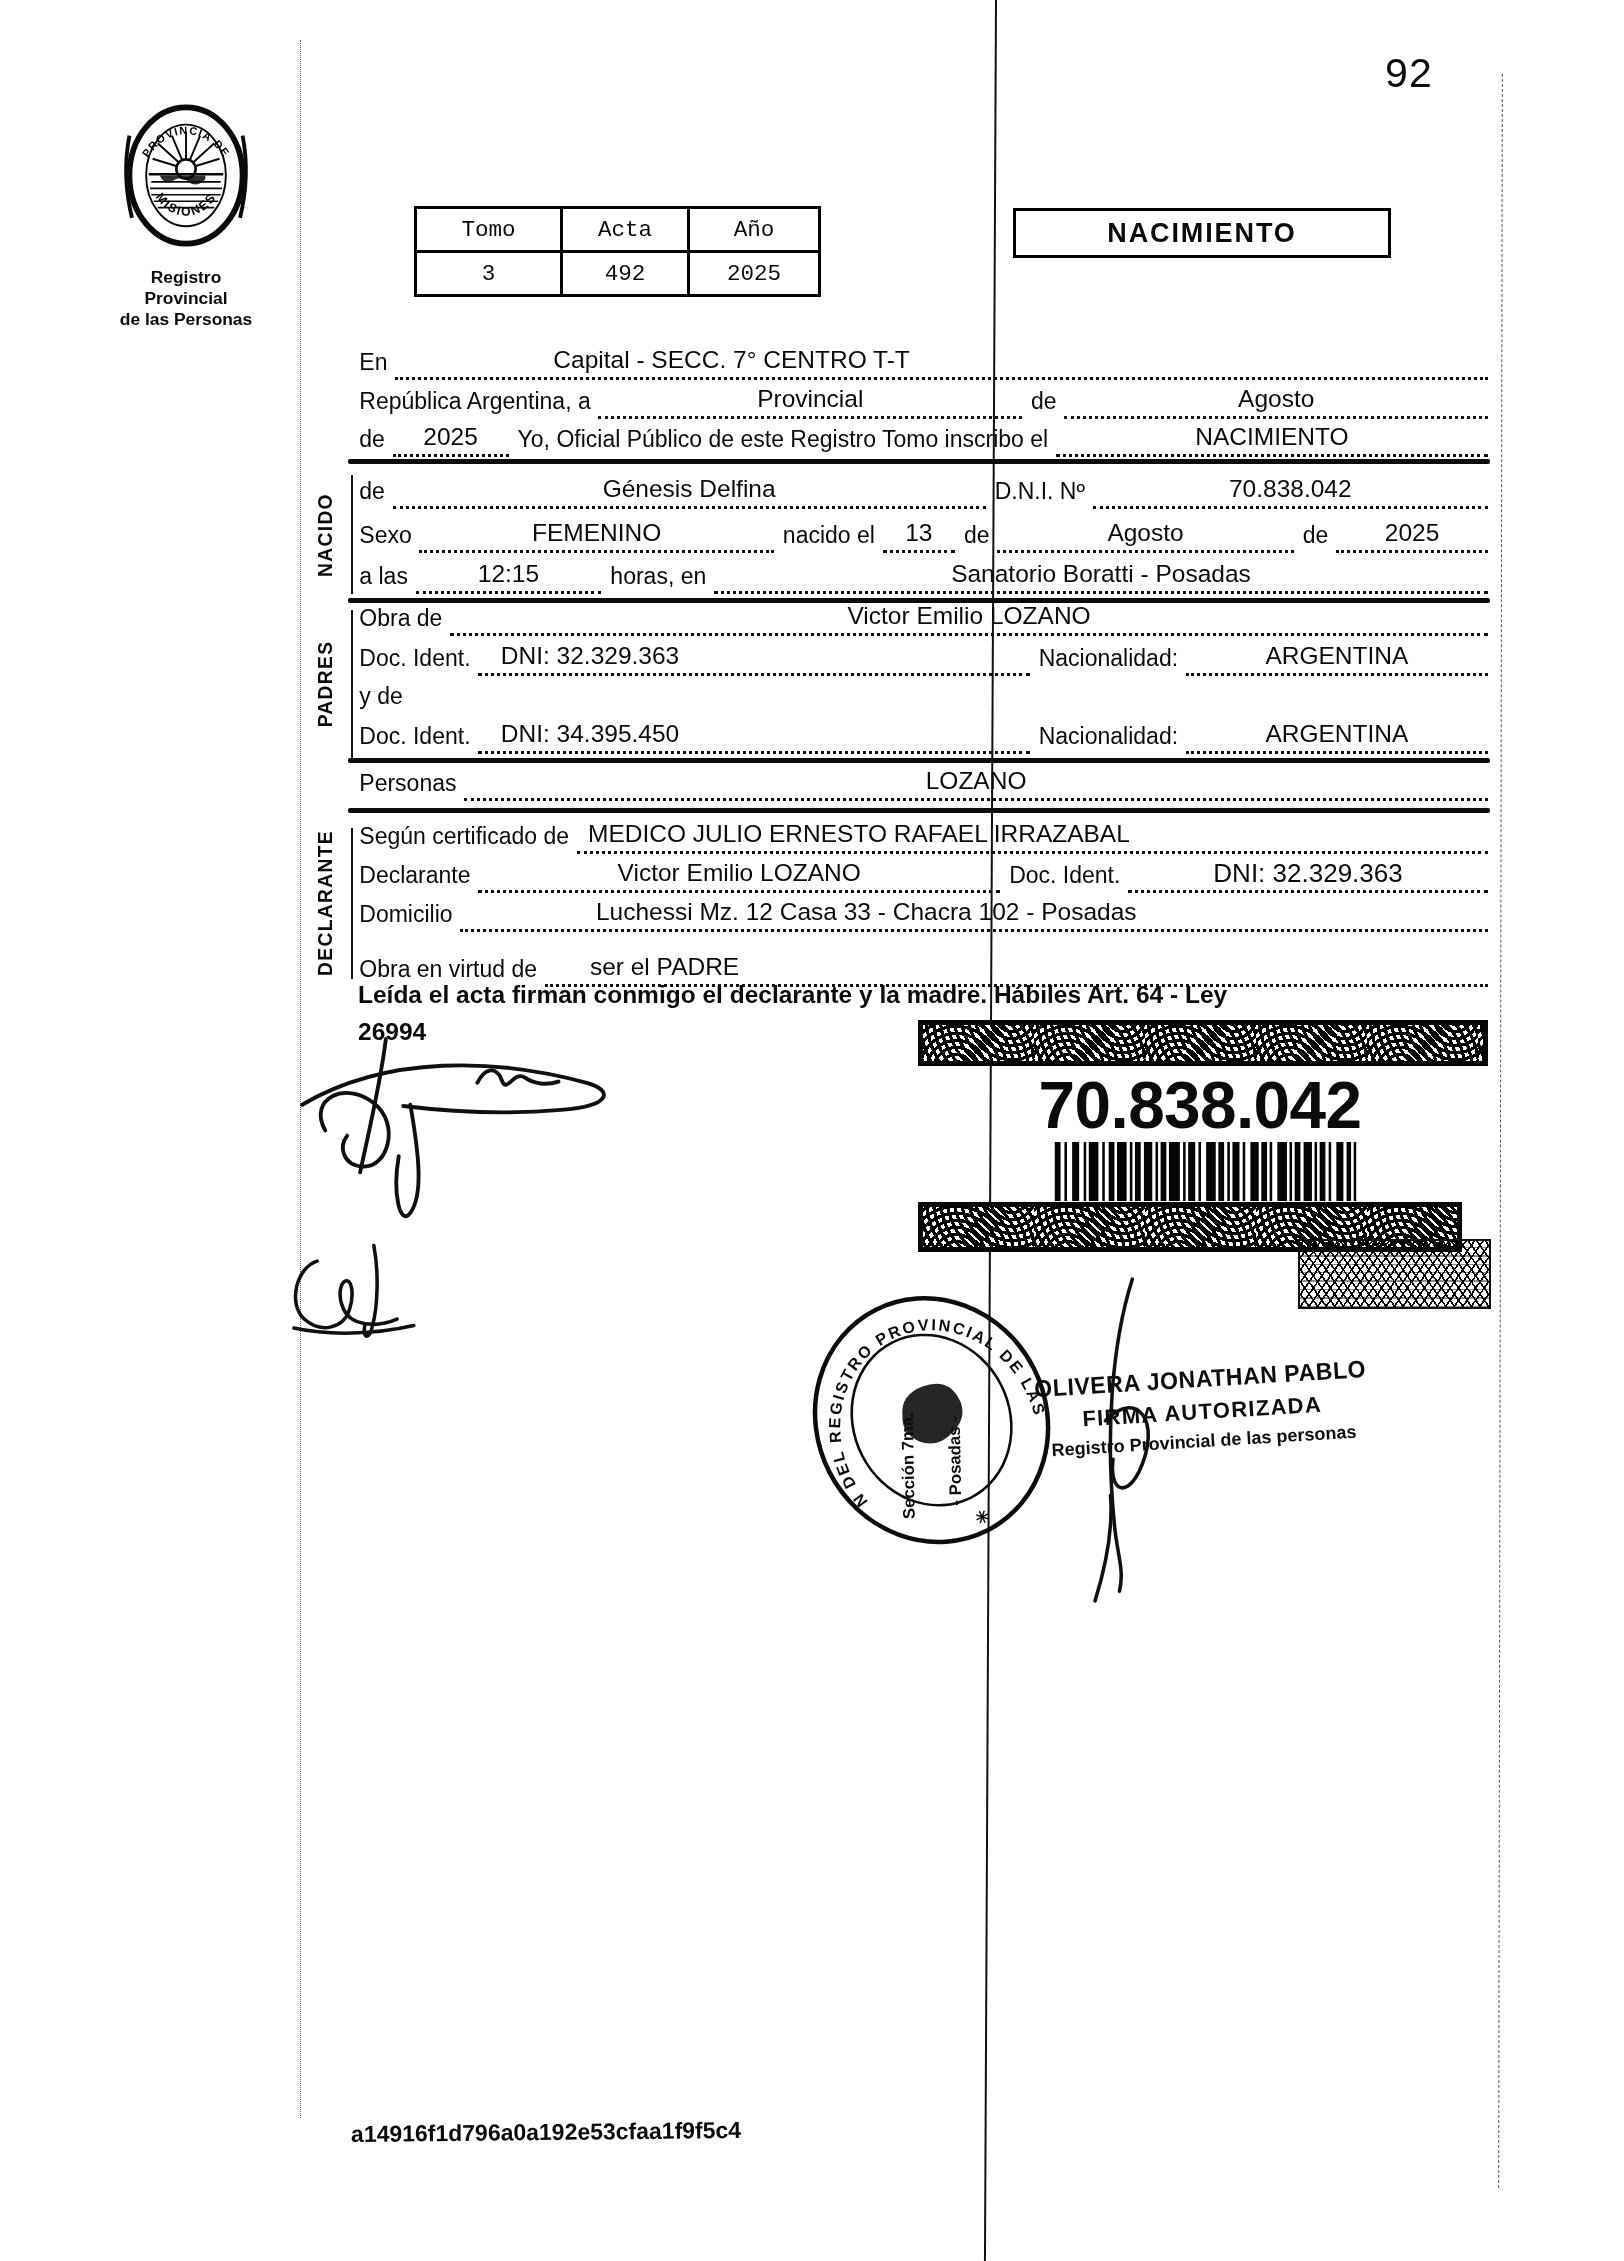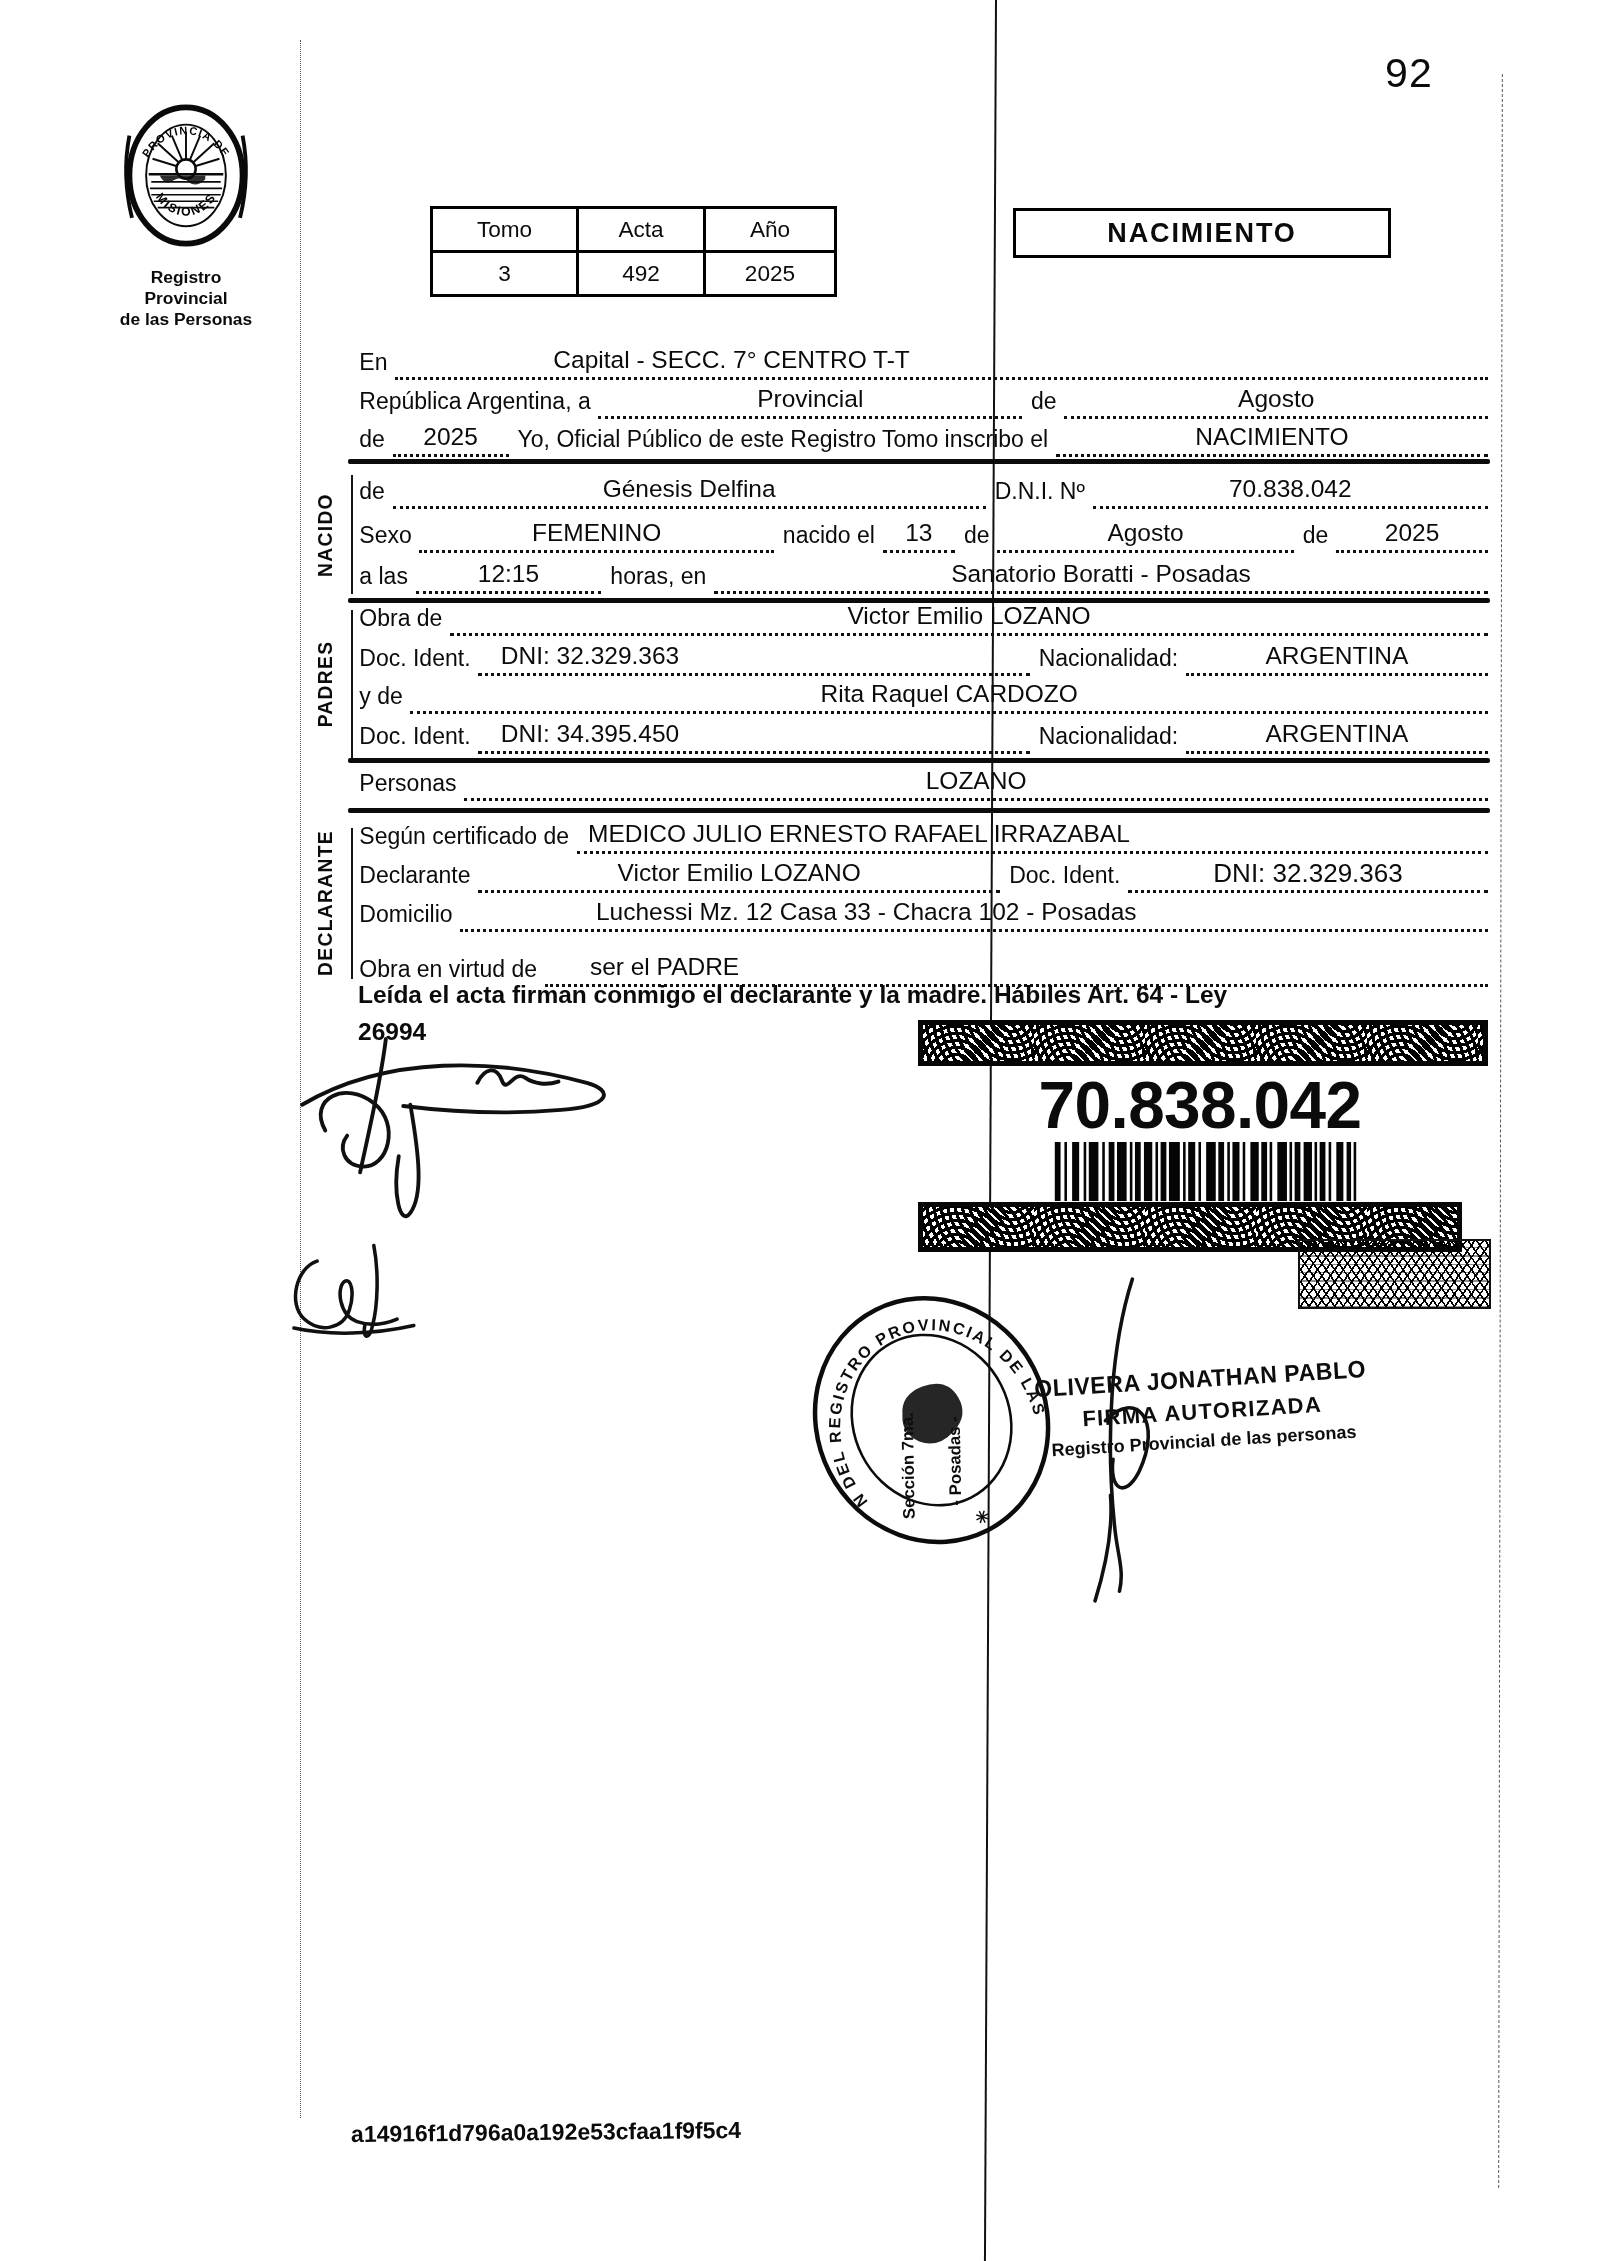--- a/index.html
+++ b/index.html
@@ -13,21 +13,21 @@
   }
   
   .left-dotted{position:absolute;left:300px;top:40px;height:2078px;width:0;border-left:1.9px dotted #3a3a3a;opacity:.85;}
   .center-line{position:absolute;left:995px;top:0;width:1.9px;height:2261px;background:#111;transform:rotate(.28deg);transform-origin:top center;}
   .right-dashed{position:absolute;left:1500px;top:74px;height:2114px;width:0;border-left:1.9px dashed #2e2e2e;opacity:.8;transform:rotate(.1deg);}
   
   .page-number{position:absolute;left:1385px;top:50px;font-size:41px;font-weight:500;letter-spacing:1.3px;}
   .doc-title{position:absolute;left:554px;top:121px;width:644px;text-align:center;font-family:"Liberation Mono","DejaVu Sans Mono",monospace;font-weight:700;font-size:30px;letter-spacing:3.9px;white-space:nowrap;}
   .logo-wrap{position:absolute;left:115px;top:97px;width:142px;}
   .logo-caption{margin-top:3.9px;text-align:center;font-weight:700;font-size:17.4px;line-height:1.2;}
-  .rec-table{position:absolute;left:430px;top:206px;border-collapse:collapse;}
+  .rec-table{position:absolute;left:414px;top:206px;border-collapse:collapse;font-family:Liberation Mono, monospace;}
   .rec-table td{border:3.2px solid #000;text-align:center;font-size:22.6px;height:41px;padding:0;}
   .rec-table td.c1{width:143px;} .rec-table td.c2{width:124px;} .rec-table td.c3{width:128px;}
   .type-box{position:absolute;left:1013px;top:208px;width:372px;height:44px;border:3.9px solid #000;display:flex;align-items:center;justify-content:center;font-size:27px;font-weight:600;letter-spacing:1.9px;}
   
   .frow{position:absolute;left:358px;width:1130px;height:39px;display:flex;align-items:flex-end;}
   .lbl{font-size:23px;line-height:1;padding:0 7.7px 5.8px 1.3px;white-space:nowrap;flex:0 0 auto;}
   .lbl.mid{padding-left:9px;}
   .seg{border-bottom:3.9px dotted #101010;display:flex;justify-content:center;align-items:flex-end;min-width:0;}
   .val{font-weight:400;font-size:24.5px;line-height:1;padding-bottom:4.5px;white-space:nowrap;}
   .seg.start{justify-content:flex-start;}
@@ -214,23 +214,20 @@
     <span class="seg start" style="flex:1.75;padding-left:2%">
         <span class="val">DNI: 32.329.363</span>
       </span>
     <span class="lbl mid">Nacionalidad:</span>
     <span class="seg" style="flex:1">
         <span class="val">ARGENTINA</span>
       </span>
   </div>
   <div class="frow" style="top:675px">
     <span class="lbl">y de</span>
-    <span class="seg" style="flex:1">
-        <span class="val">Rita Raquel CARDOZO</span>
-      </span>
   </div>
   <div class="frow" style="top:715px">
     <span class="lbl">Doc. Ident.</span>
     <span class="seg start" style="flex:1.75;padding-left:2%">
         <span class="val">DNI: 34.395.450</span>
       </span>
     <span class="lbl mid">Nacionalidad:</span>
     <span class="seg" style="flex:1">
         <span class="val">ARGENTINA</span>
       </span>

